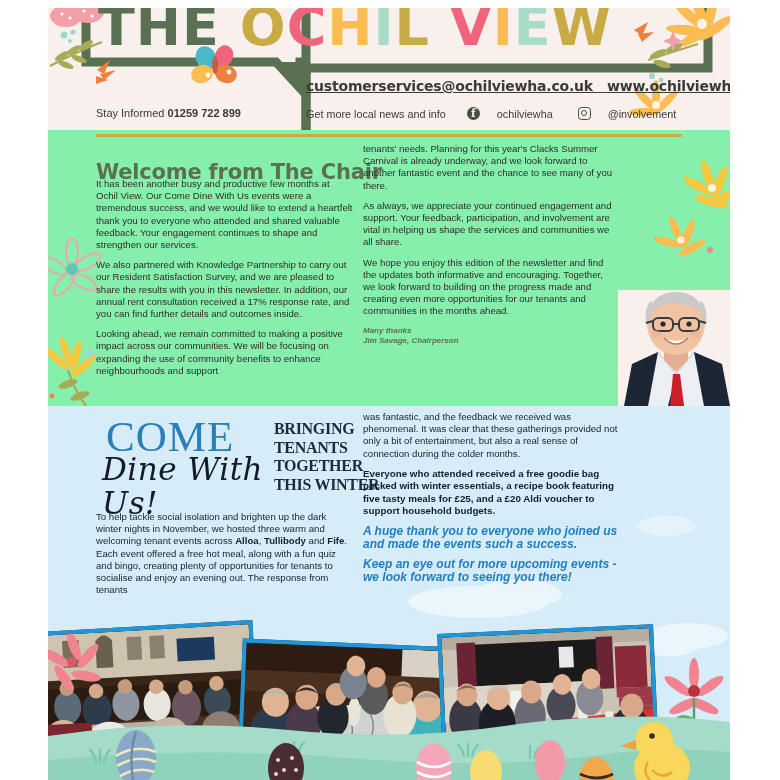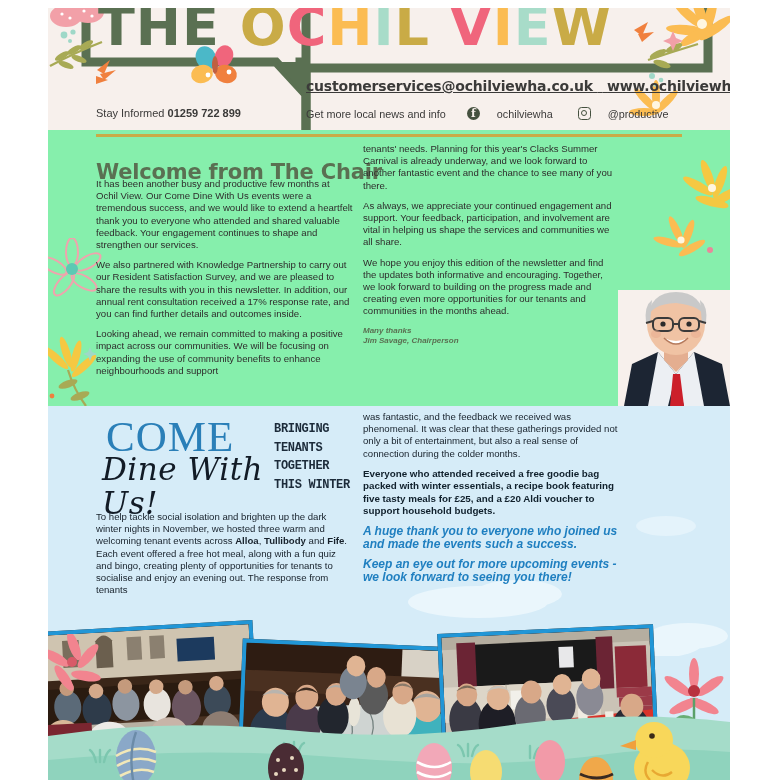--- a/index.html
+++ b/index.html
@@ -87,22 +87,22 @@
     font-family:"Liberation Serif", serif;font-size:43px;color:#2a7fb8;
     letter-spacing:1px;line-height:45px;font-weight:400;
   }
   .dine-word{
     font-family:"DejaVu Serif", serif;font-style:italic;font-size:31px;
     color:#121b26;line-height:34px;margin-top:-7px;margin-left:-4px;
     letter-spacing:0.5px;
   }
   .bringing{
     position:absolute;left:226px;top:14px;width:140px;
-    font-size:12px;font-weight:bold;color:#1c2b3a;line-height:18.5px;
-    font-family:Liberation Mono, monospace;letter-spacing:-0.3px;
+    font-size:16px;font-weight:bold;color:#1c2b3a;line-height:18.5px;
+    font-family:Liberation Serif, serif;letter-spacing:-0.3px;
   }
   .blue-col-left{position:absolute;left:48px;top:105px;width:258px;}
   .blue-col-right{position:absolute;left:315px;top:5px;width:262px;}
   .blue-body{font-size:9.6px;line-height:12.2px;color:#17212b;}
   .blue-body p{margin:0 0 8px 0;}
   .blue-body b{font-weight:bold;}
   .bold-para{font-weight:bold;font-size:9.8px;line-height:12.4px;color:#10202c;}
   .blue-italic{
     font-weight:bold;font-style:italic;color:#1f7fc0;
     font-size:12px;line-height:12.4px;
@@ -212,21 +212,21 @@
     <div class="contact-stay">
       <span>Stay Informed</span>
       <b>01259 722 899</b>
     </div>
 
     <div class="contact-social">
       <span>Get more local news and info</span>
       <span class="fb-icon">f</span>
       <span>ochilviewha</span>
       <span class="ig-icon"></span>
-      <span>@productive</span>
+      <span>@involvement</span>
     </div>
   </div>
 
   <div class="gold-rule"></div>
 
   <div class="welcome">
 
     <svg style="position:absolute;left:-6px;top:100px;width:70px;height:70px;">
       <g fill="none" stroke="#f0a3ad" stroke-width="2">
         <ellipse cx="30" cy="14" rx="6" ry="14"></ellipse>

